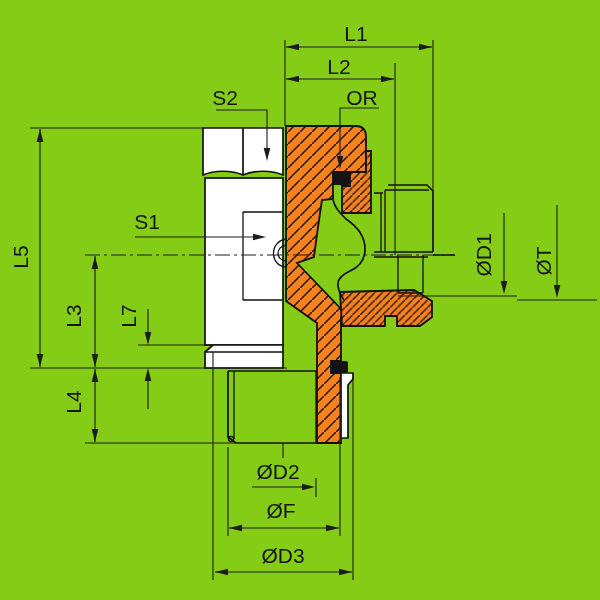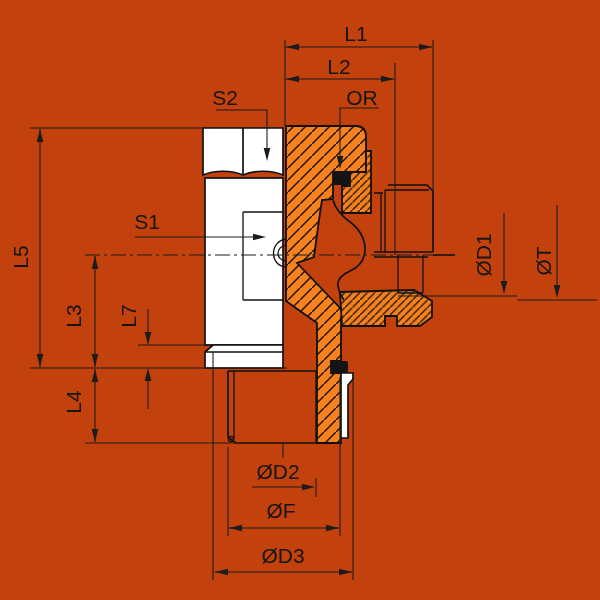--- a/index.html
+++ b/index.html
@@ -1,17 +1,17 @@
 <!DOCTYPE html>
 <html style="--c-orange: #F5821F; --c-line: #1c1c1c; --c-oring: #141414;"><head>
 <meta charset="utf-8">
 <style>
   :root{ --c-orange:#F5821F; --c-line:#1c1c1c; --c-oring:#141414; }
   html,body{margin:0;padding:0;background:#ffffff;}
-  .stage{width:600px;height:600px;position:relative;background:#c2410c;overflow:hidden;}
+  .stage{width:600px;height:600px;position:relative;background:#84cc16;overflow:hidden;}
   svg{display:block}
   .aux{stroke:var(--c-line);stroke-width:1.1;fill:none;}
   .auxd{stroke:var(--c-line);stroke-width:1.1;fill:none;stroke-dasharray:15 4 3 4;}
   .arr{fill:var(--c-line);stroke:none;}
   .part{stroke:#111;stroke-width:1.7;fill:#fff;}
   .pline{stroke:#111;stroke-width:1.7;fill:none;}
   .pthin{stroke:#111;stroke-width:1.3;fill:none;}
   .sect{stroke:#111;stroke-width:1.8;}
   .lab{font-family:"Liberation Sans",sans-serif;font-size:21px;fill:#161616;}
 </style>

